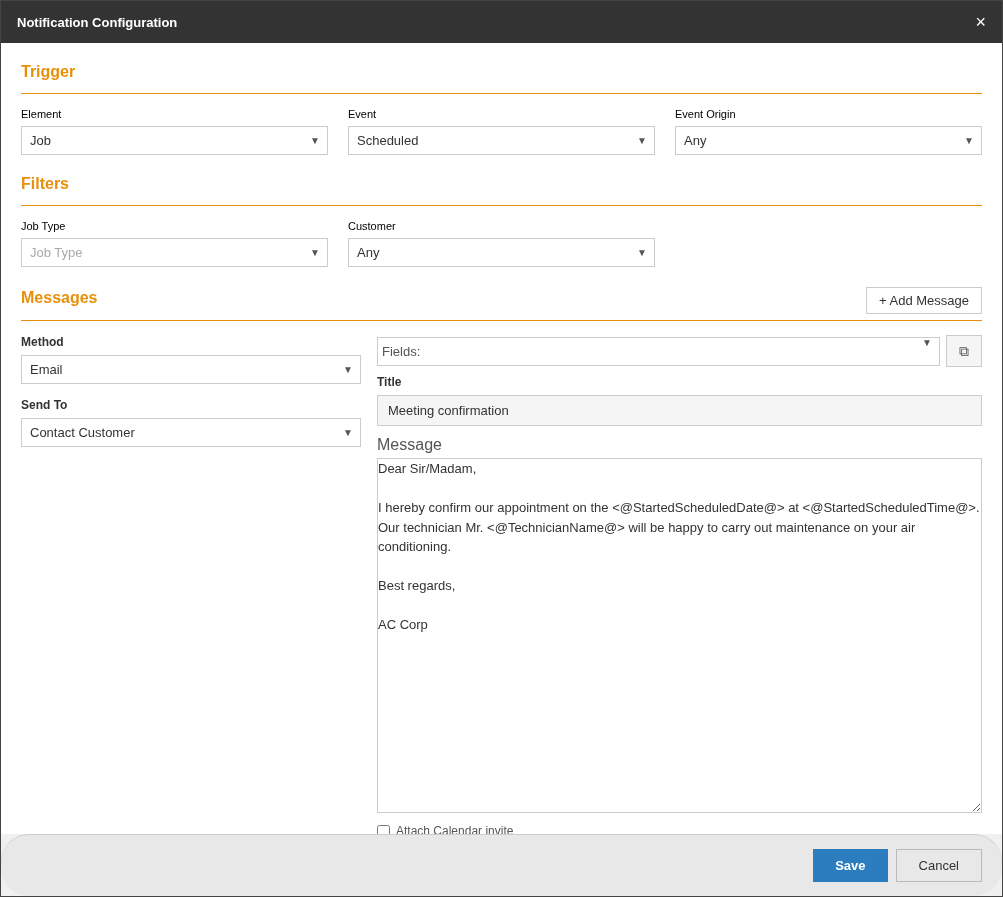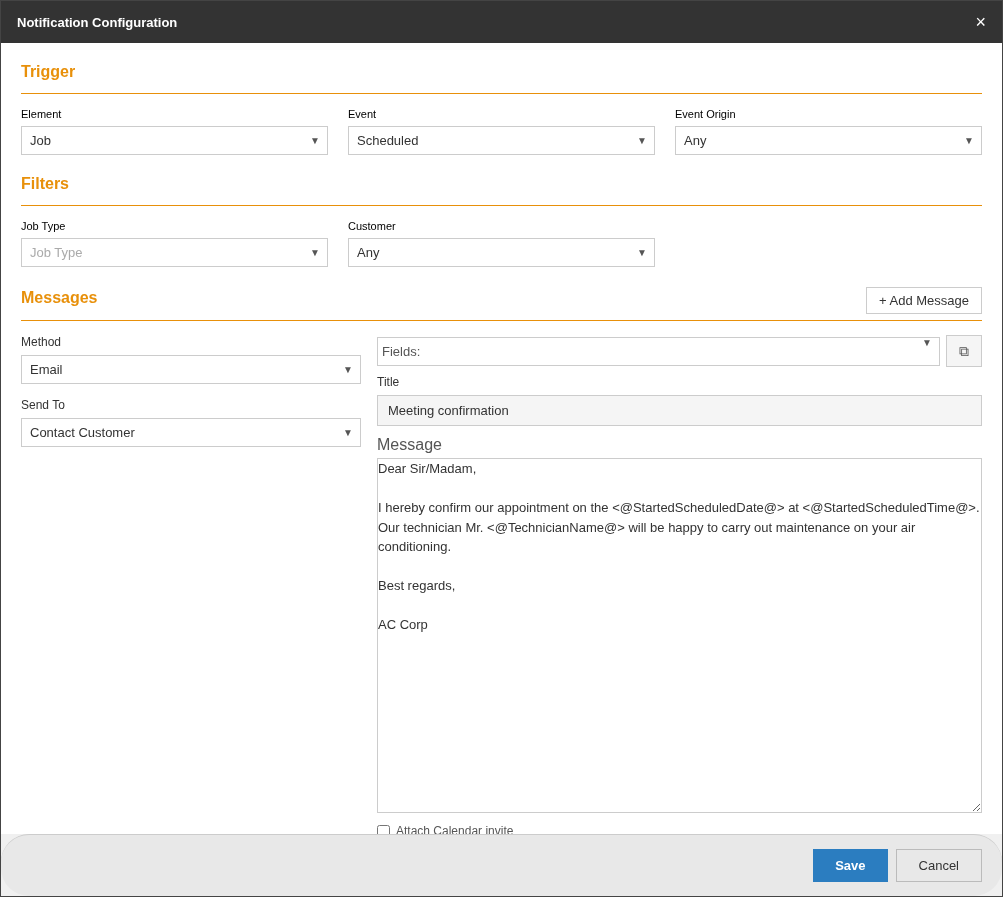--- a/index.html
+++ b/index.html
@@ -153,21 +153,21 @@
     .left-panel {
       width: 340px;
       flex-shrink: 0;
     }
 
     .right-panel {
       flex: 1;
     }
 
     .panel-label {
-      font-weight: normal;
+      font-weight: bold;
       font-size: 12px;
       color: #333;
       margin-bottom: 6px;
     }
 
     .title-input {
       width: 100%;
       border: 1px solid #ccc;
       padding: 7px 10px;
       font-size: 13px;

